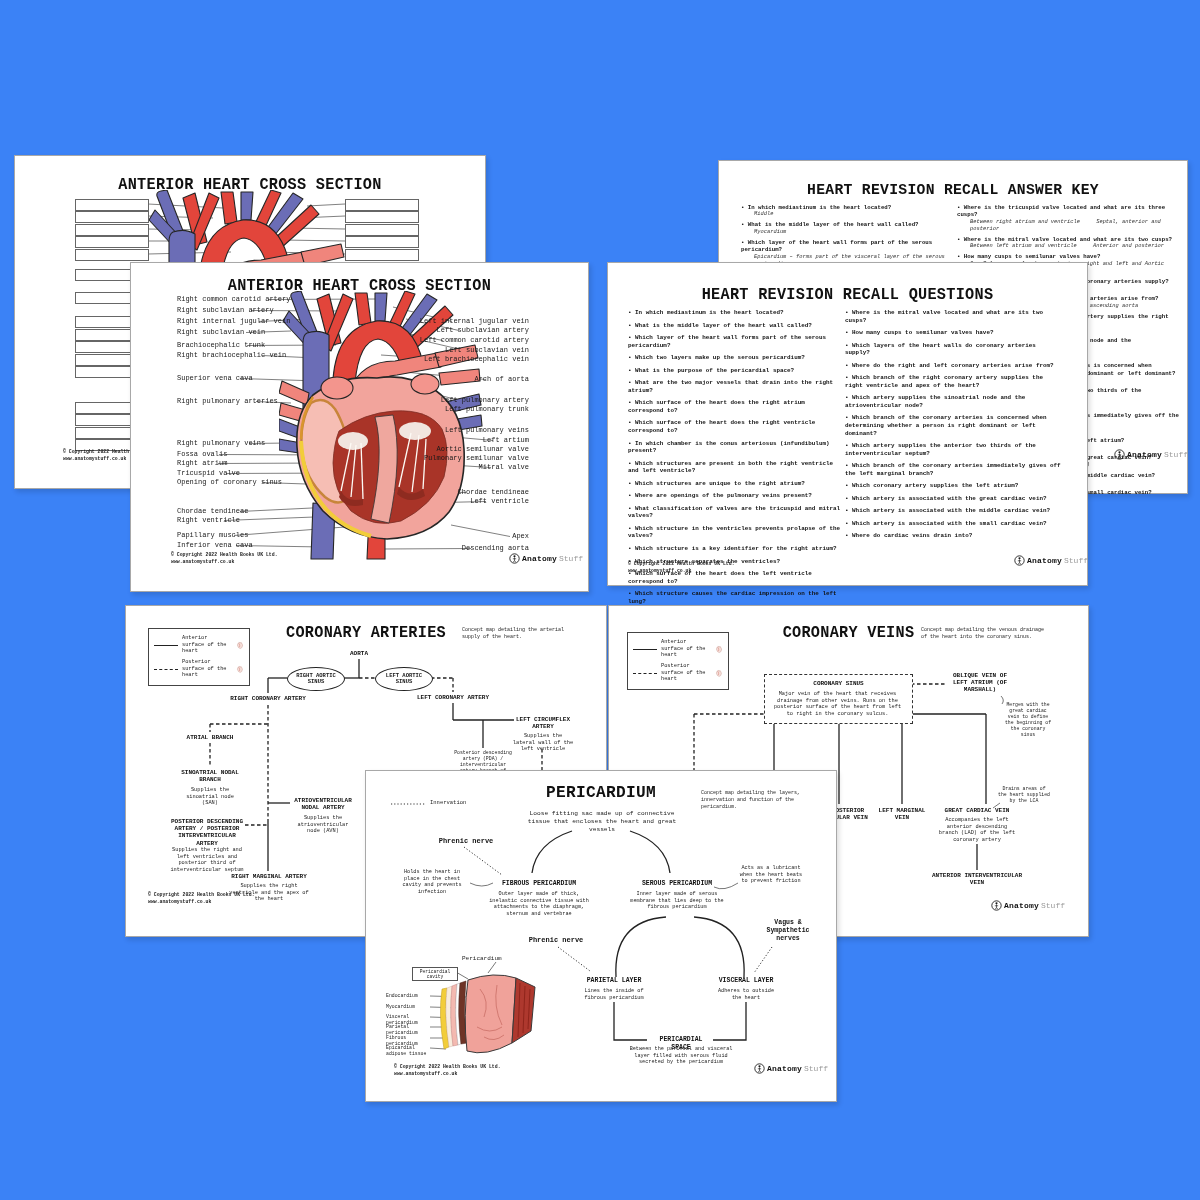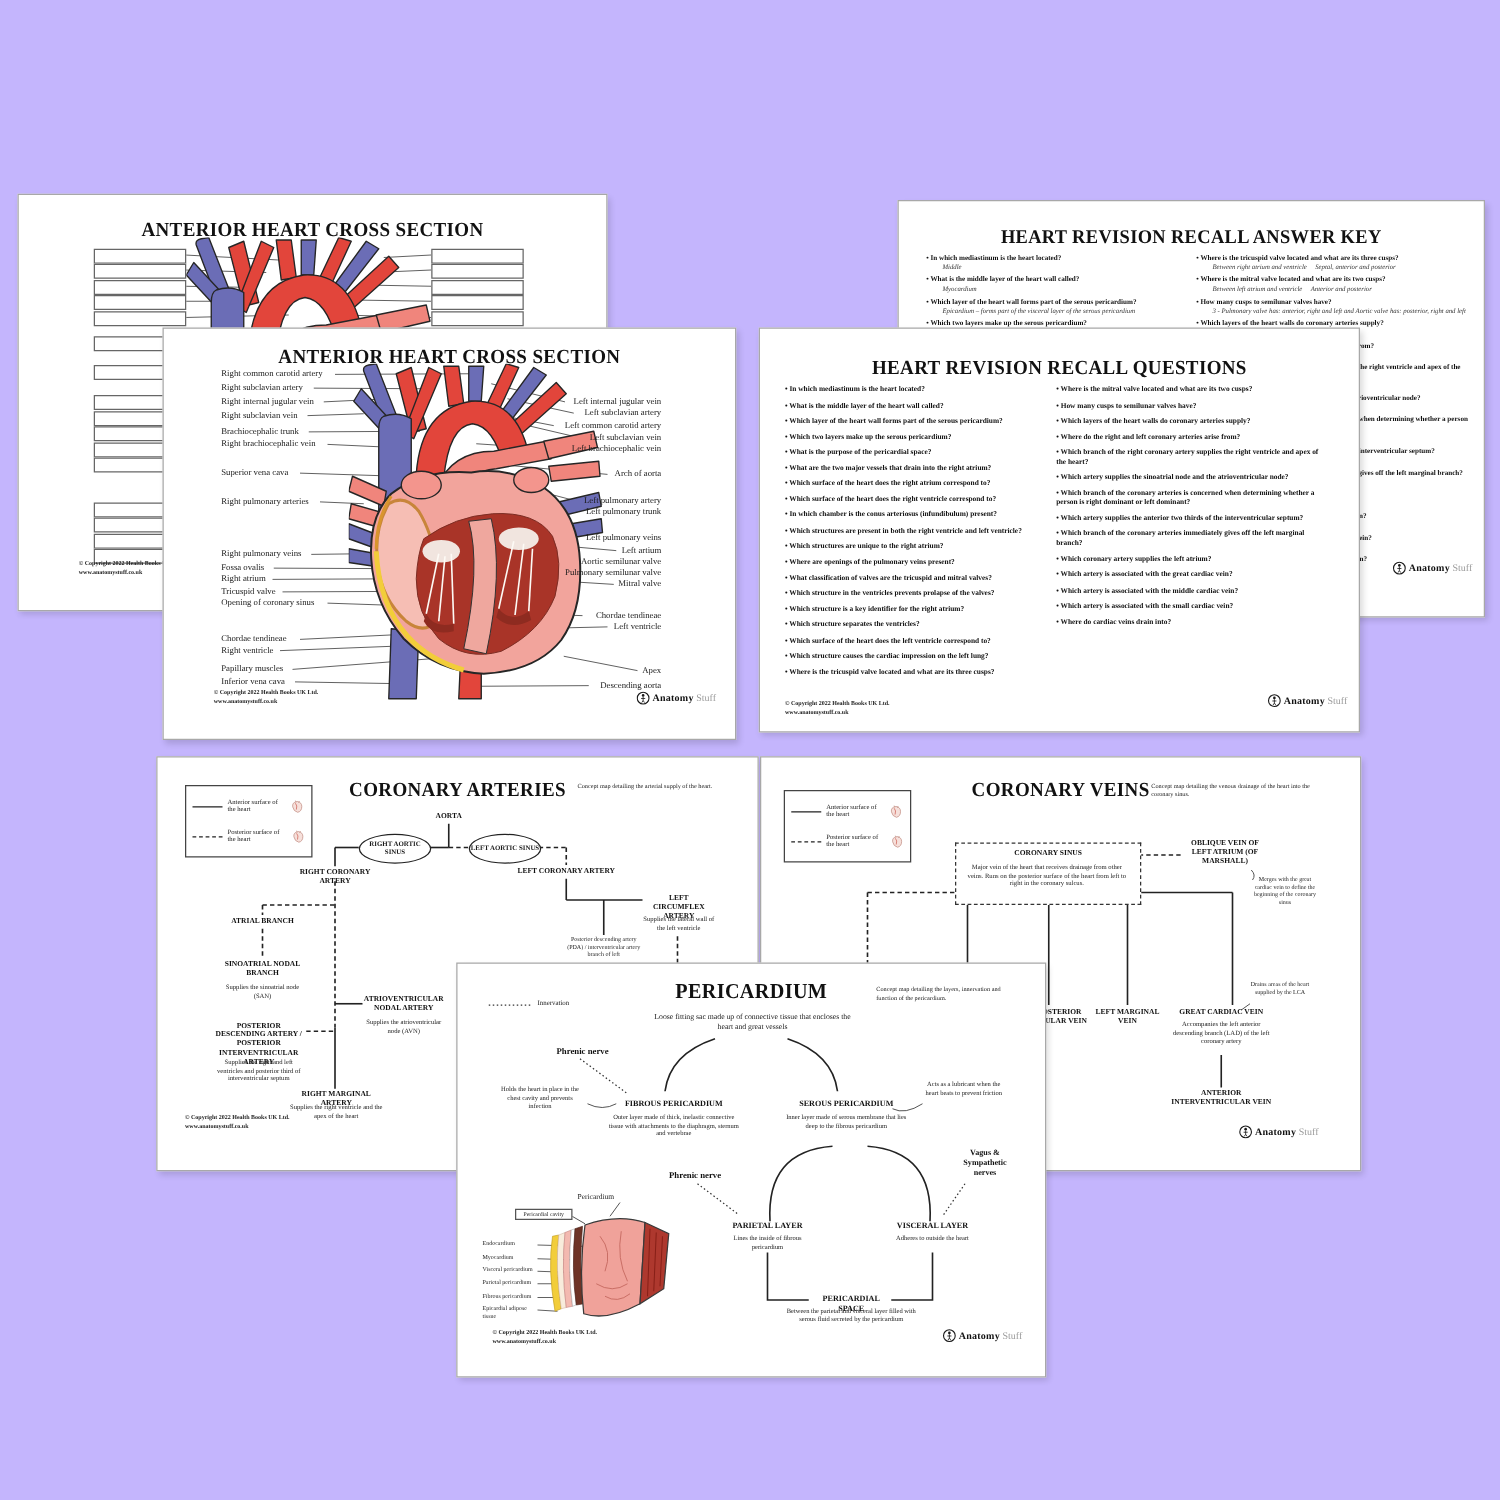--- a/index.html
+++ b/index.html
@@ -1,17 +1,17 @@
 <!DOCTYPE html>
 <html style="--artery-red: #e2453b; --vein-blue: #6b6db6; --pulm-pink: #f0857c; --heart-pink: #f2a49c; --deep-red: #a93428; --rim-orange: #c8853a; --fat-yellow: #f2cd3a;"><head>
 <meta charset="utf-8">
 <style>
   html,body{margin:0;padding:0;background:#fff;}
-  #canvas{position:relative;width:1200px;height:1200px;background:#c4b5fd;overflow:hidden;
-          font-family:Liberation Serif, serif;color:#1a1a1a;}
+  #canvas{position:relative;width:1200px;height:1200px;background:#3b82f6;overflow:hidden;
+          font-family:Liberation Mono, monospace;color:#1a1a1a;}
   .sheet{position:absolute;background:#fff;border:1px solid #a8a8a8;box-shadow:2px 3px 5px rgba(0,0,0,.14);}
   .sheet-title{position:absolute;left:0;right:0;text-align:center;font-weight:bold;font-size:16px;
                letter-spacing:.3px;color:#111;transform:scaleX(.95);}
   .subtitle{position:absolute;font-size:5px;color:#222;line-height:1.35;}
   .copy{position:absolute;font-size:4.8px;font-weight:bold;color:#222;line-height:1.55;}
   .logo{position:absolute;display:inline-flex;align-items:center;gap:2px;font-size:8px;}
   .logo b{color:#111;letter-spacing:.2px}.logo i{color:#9a9a9a;font-style:normal;}
   .logo-ic{width:11px;height:11px;}
   
   .q-col{position:absolute;}

